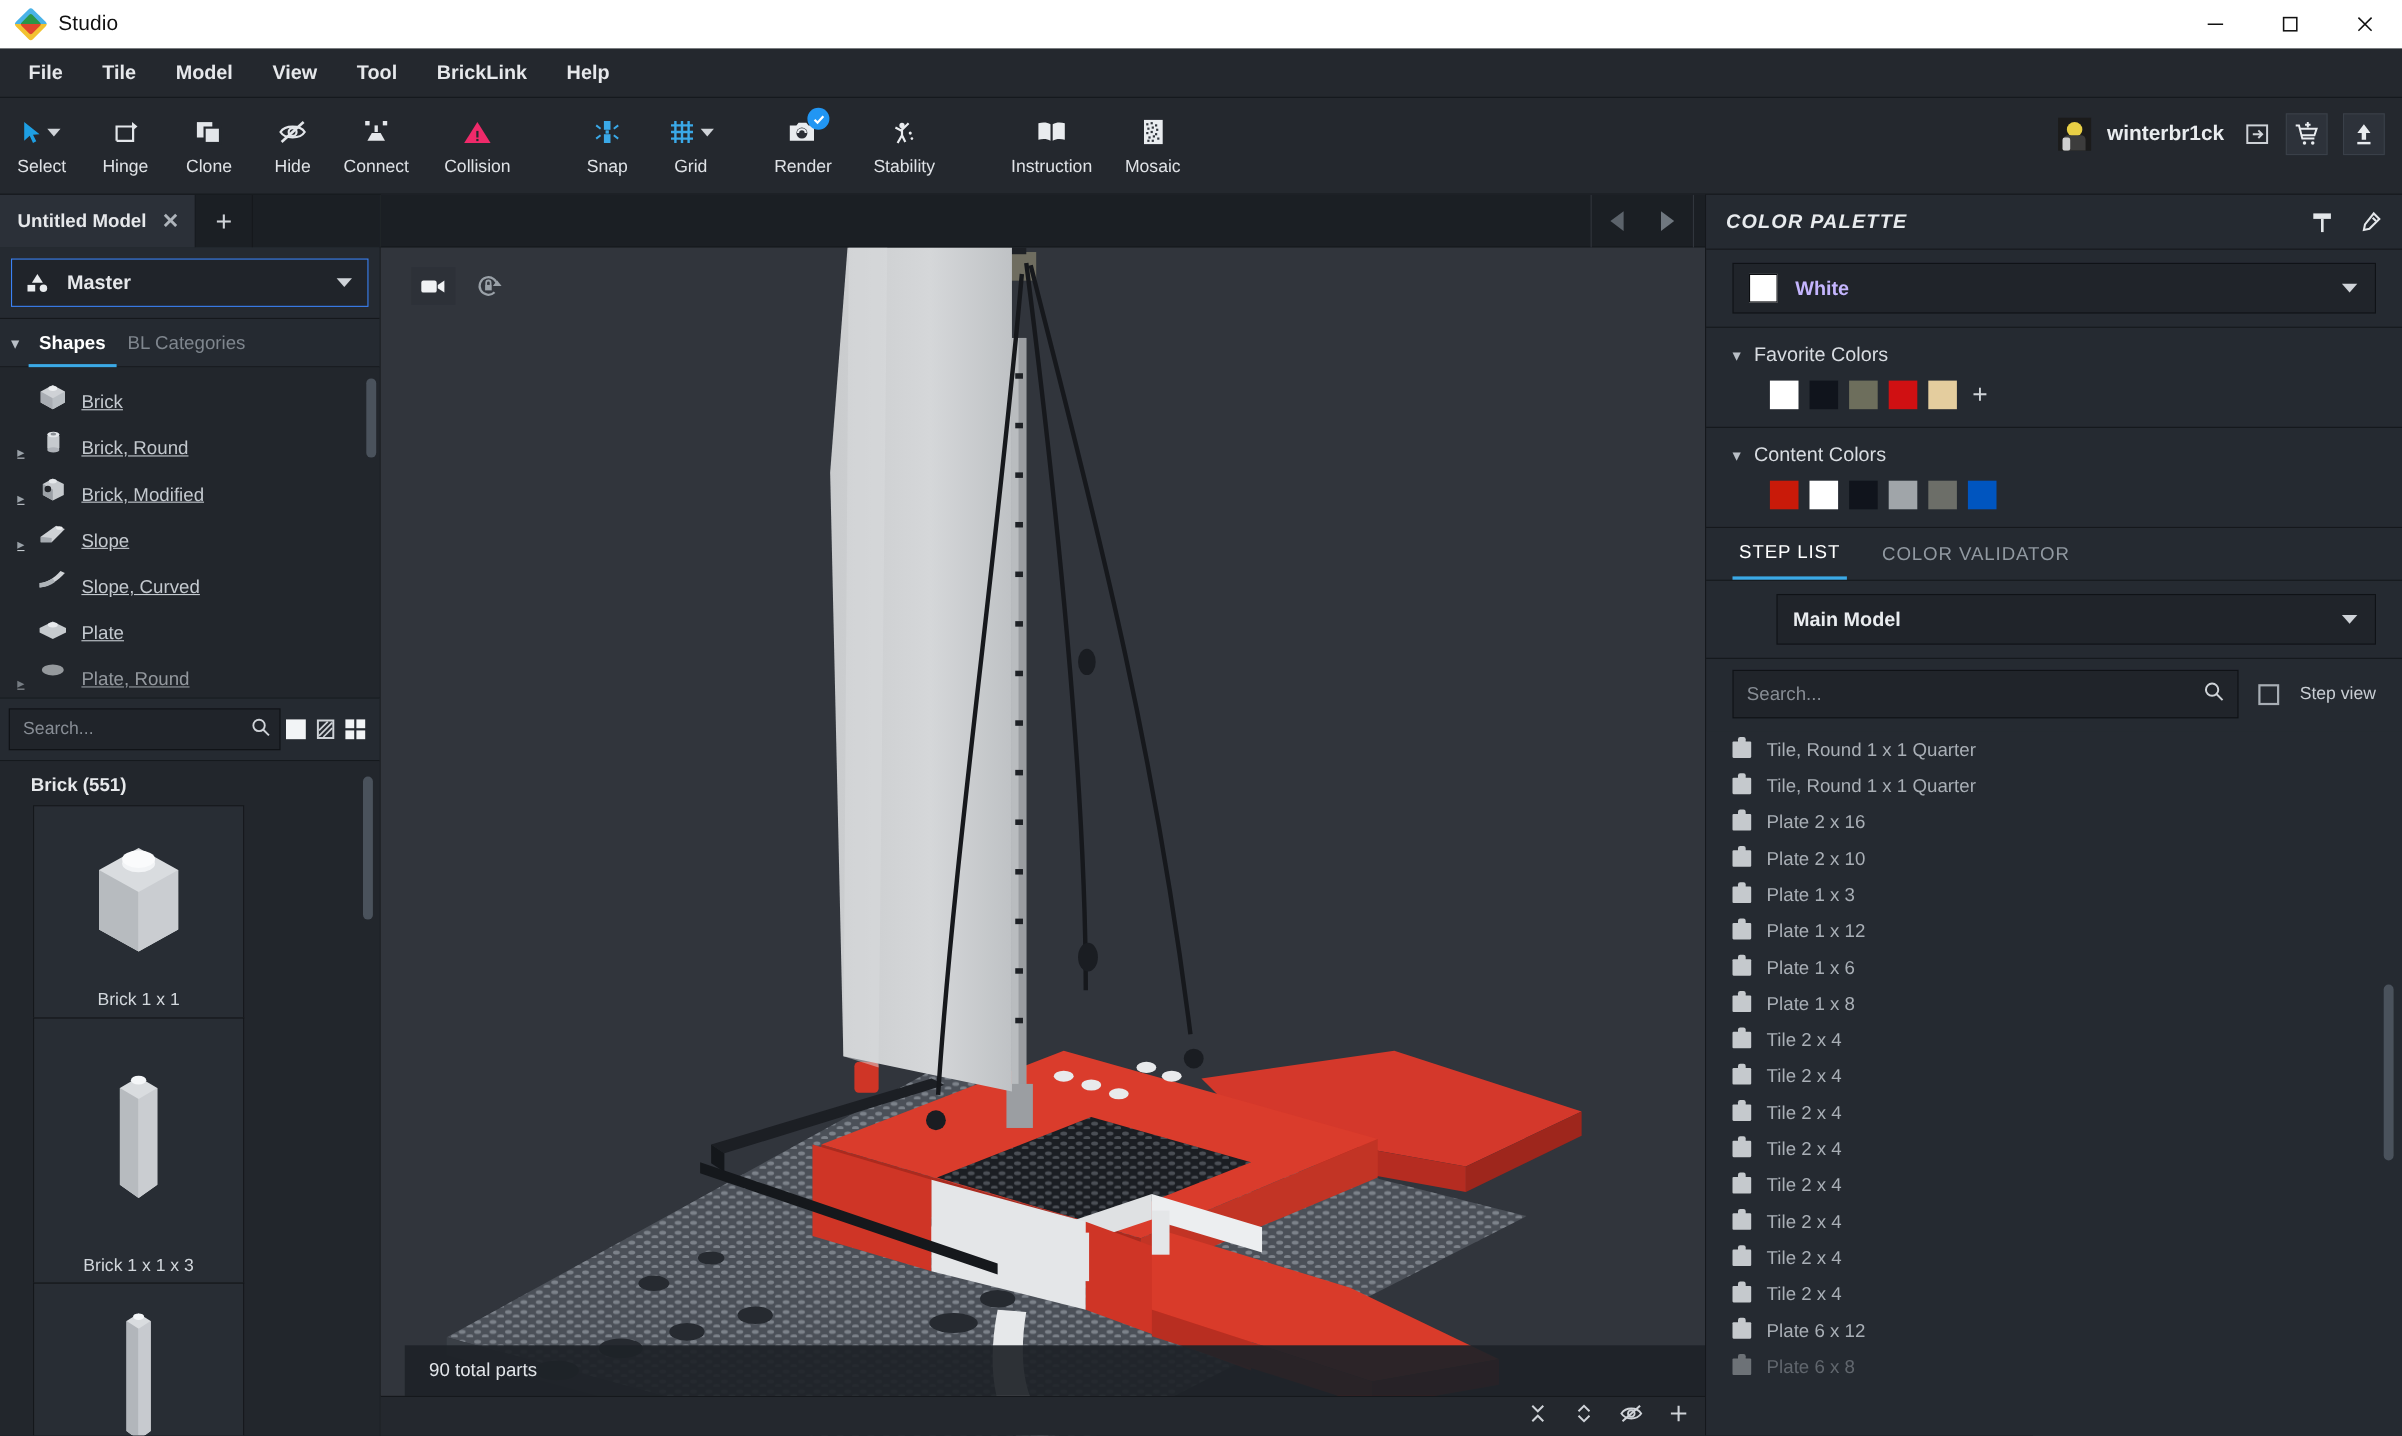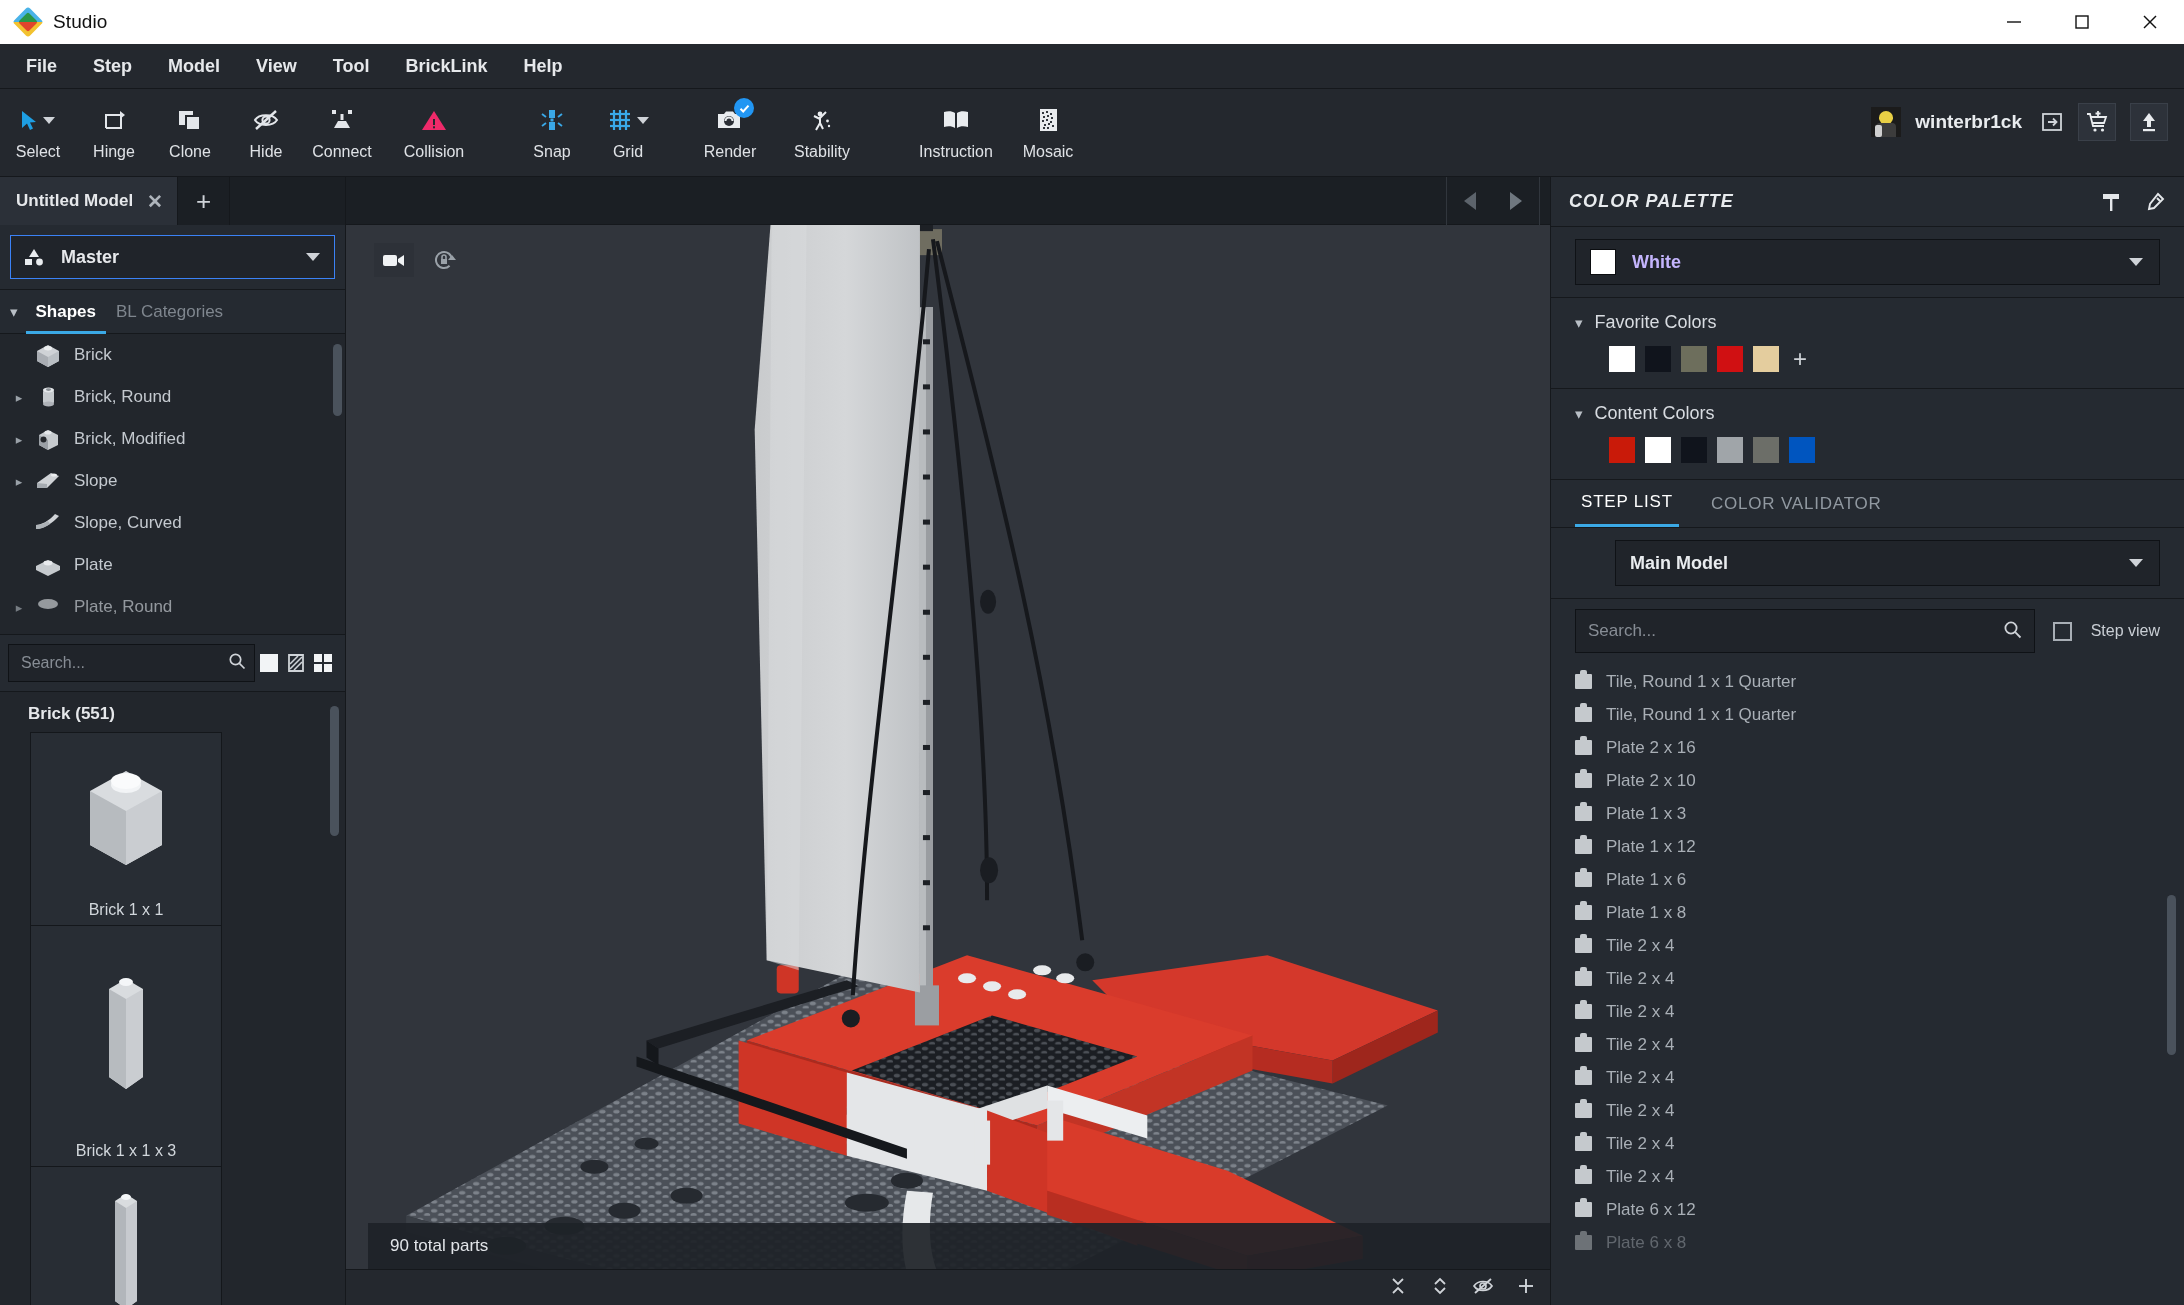--- a/index.html
+++ b/index.html
@@ -115,21 +115,21 @@
     border-top: 8px solid #cfd3d8;
   }
   .cat-tabs {
     height: 44px; display: flex; align-items: center; background: #252a31;
     border-bottom: 1px solid #15181c; padding-left: 10px;
   }
   .cat-chevron { color: #b9bfc6; font-size: 15px; margin-right: 8px; }
   .cat-tab { font-size: 17px; color: #7f868e; padding: 0 10px; line-height: 44px; height: 44px; }
   .cat-tab.active { color: #ffffff; font-weight: bold; border-bottom: 3px solid #3ba9e6; }
   .shape-list { flex: 0 0 300px; overflow: hidden; background: #22262c; position: relative; }
-  .shape-row { height: 42px; display: flex; align-items: center; color: #c4c9cf; font-size: 17px; }
+  .shape-row { height: 42px; display: flex; align-items: flex-end; color: #c4c9cf; font-size: 17px; text-decoration: underline; }
   .shape-row .arrow { width: 22px; text-align: center; color: #9aa1a8; font-size: 13px; }
   .shape-row .noarrow { width: 22px; }
   .shape-row .thumb { width: 36px; height: 32px; margin-right: 8px; display:flex; align-items:center; justify-content:center; }
   .vscroll {
     position: absolute; right: 3px; width: 9px; border-radius: 5px; background: #4a525c;
   }
   .search-row {
     height: 58px; background: #252a31; display: flex; align-items: center;
     padding: 0 8px; border-top: 1px solid #15181c; border-bottom: 1px solid #15181c;
   }
@@ -257,21 +257,21 @@
       <svg width="18" height="18">
           <line x1="3" y1="3" x2="15" y2="15" stroke="#111" stroke-width="1.4"></line>
           <line x1="15" y1="3" x2="3" y2="15" stroke="#111" stroke-width="1.4"></line>
         </svg>
     </div>
   </div>
 </div>
 
 <div class="menubar">
   <div class="menu-item">File</div>
-  <div class="menu-item">Step</div>
+  <div class="menu-item">Tile</div>
   <div class="menu-item">Model</div>
   <div class="menu-item">View</div>
   <div class="menu-item">Tool</div>
   <div class="menu-item">BrickLink</div>
   <div class="menu-item">Help</div>
 </div>
 
 <div class="toolbar">
 
   <div class="tool">

